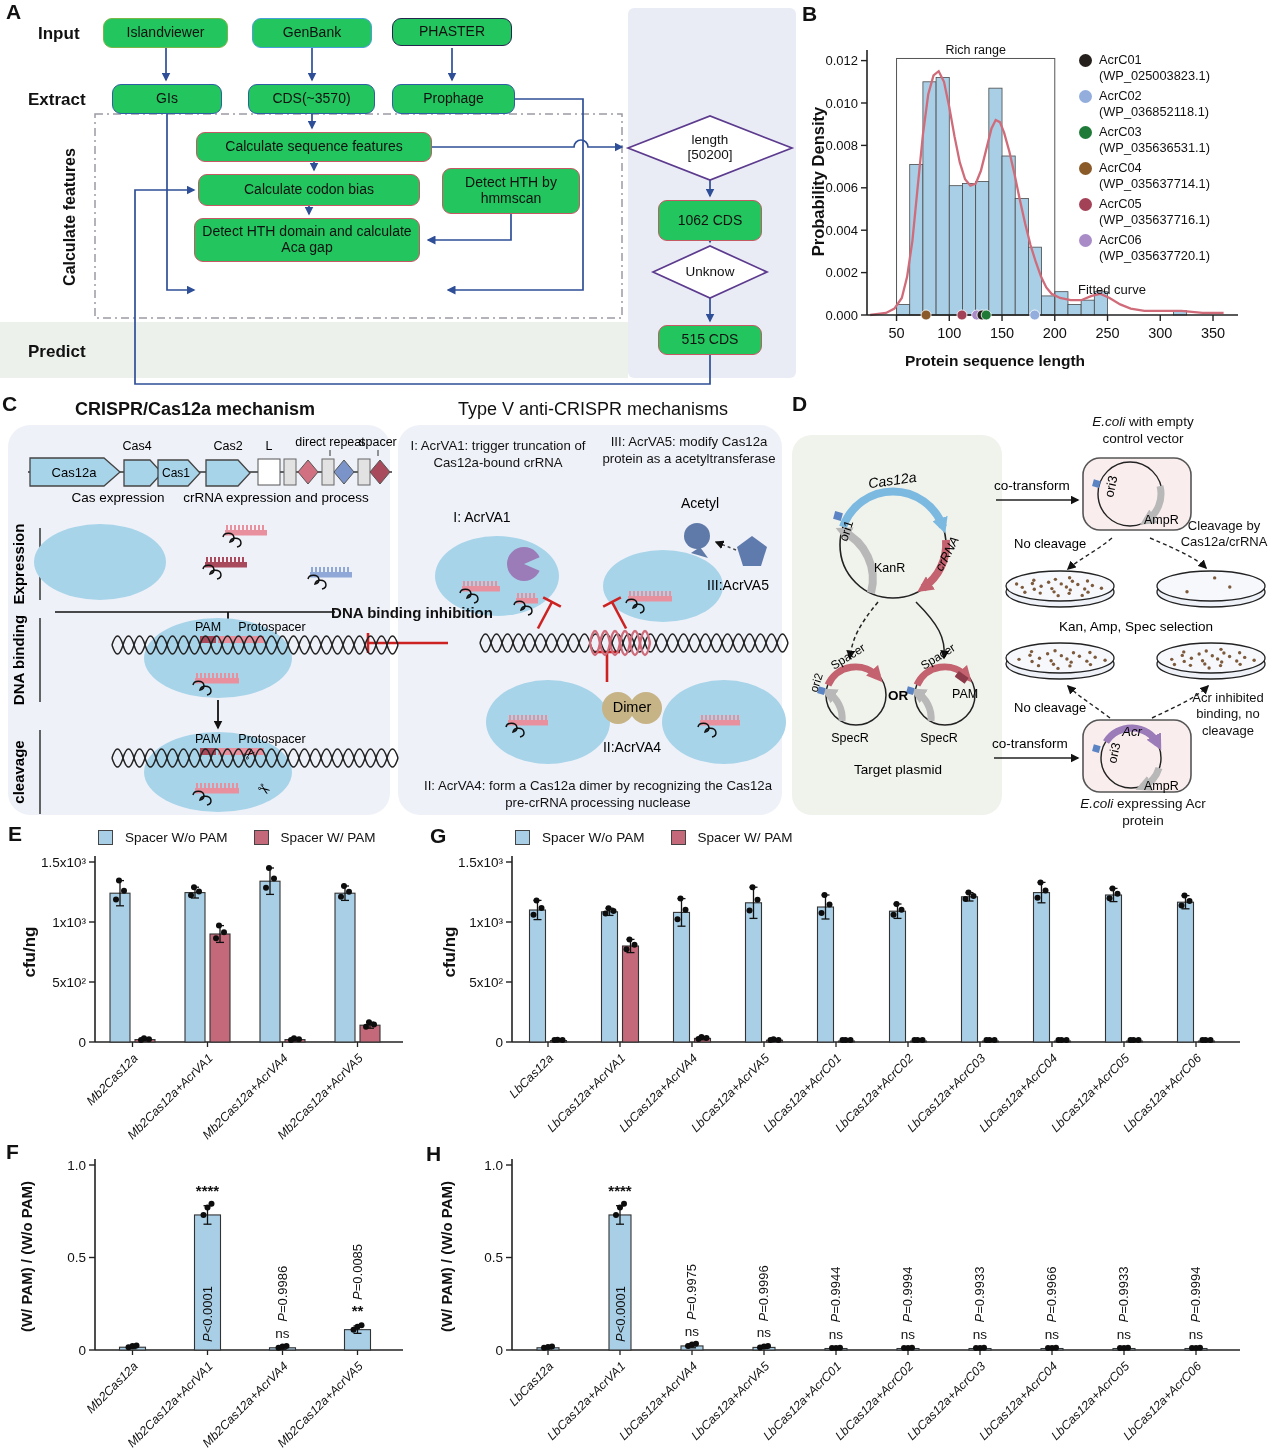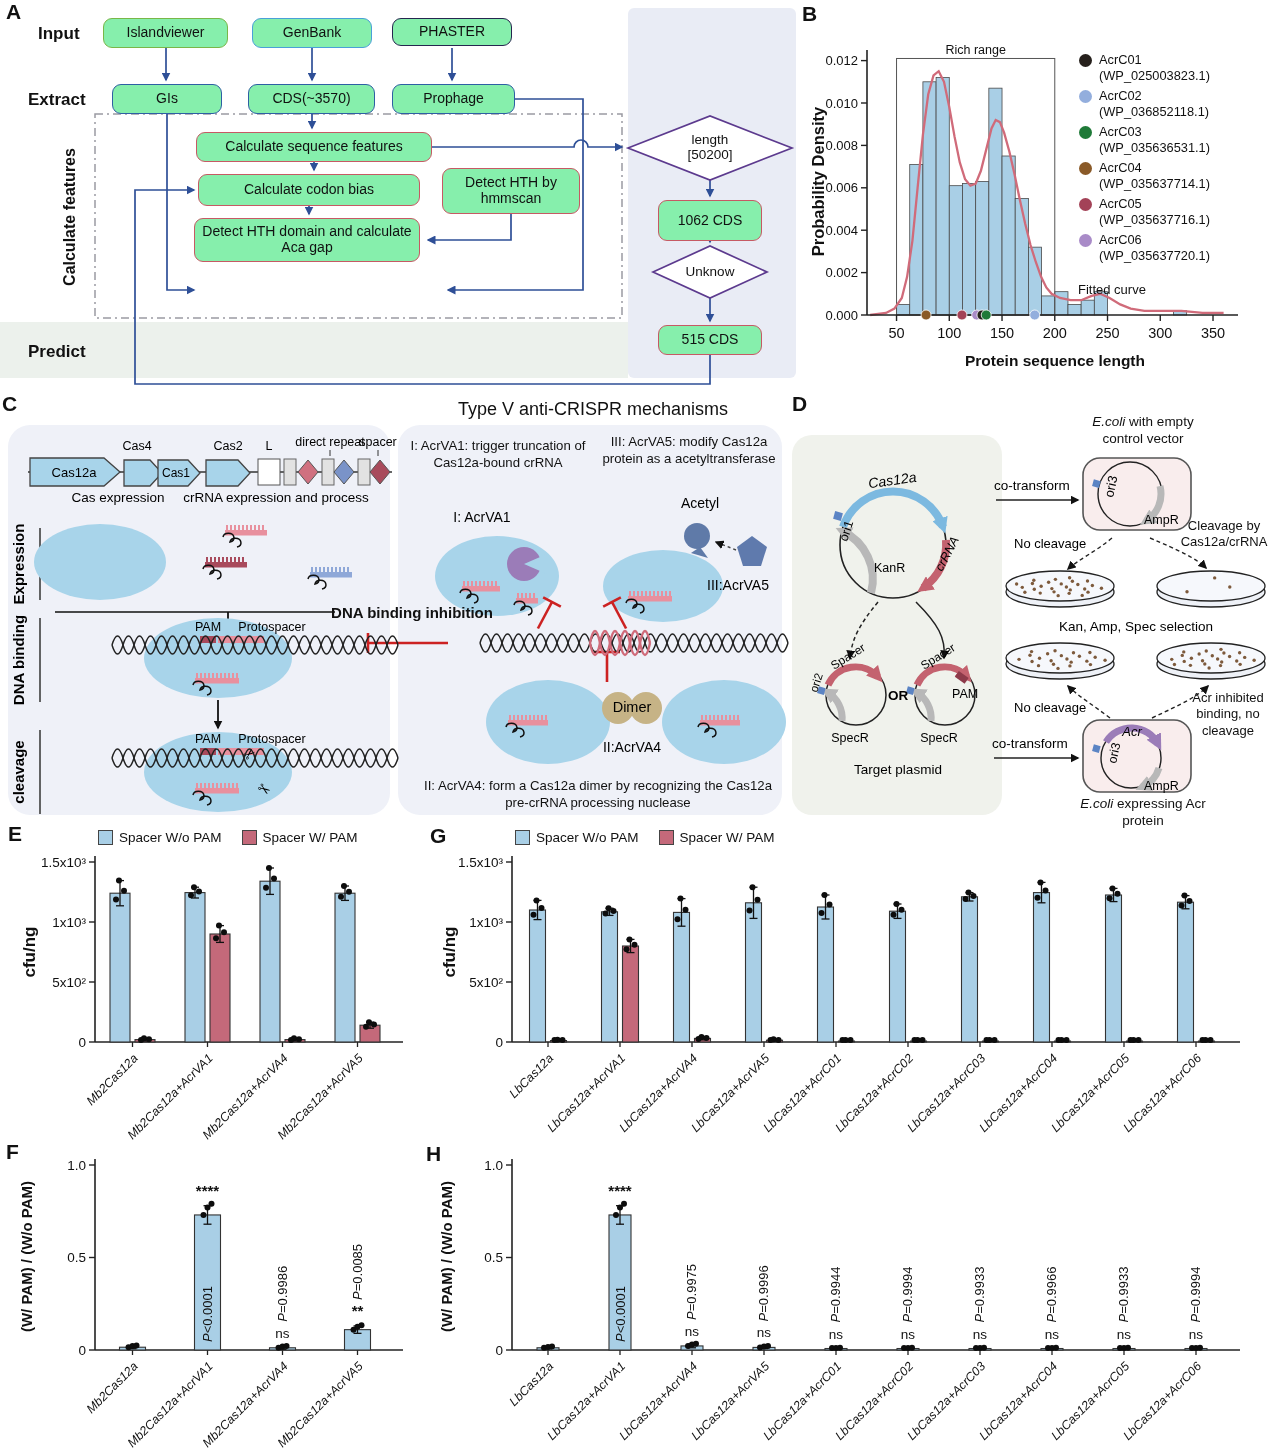--- a/index.html
+++ b/index.html
@@ -3,27 +3,27 @@
 <meta charset="utf-8">
 <style>
 *{margin:0;padding:0;box-sizing:border-box}
 body{background:#fff}
 .fig{position:relative;width:1270px;height:1456px;background:#fff;font-family:"Liberation Sans",sans-serif;color:#111;overflow:hidden}
 .panel{position:absolute}
 .abs{position:absolute}
 svg{position:absolute;left:0;top:0;overflow:visible;font-family:"Liberation Sans",sans-serif}
 .plab{position:absolute;font-size:21px;font-weight:bold;z-index:9}
 .rowlab{position:absolute;font-weight:bold;font-size:17px}
-.bx{position:absolute;display:flex;align-items:center;justify-content:center;text-align:center;background:#86efac;border:1.7px solid #777;border-radius:9px;font-size:14px;line-height:1.12;padding:13px 4px}
+.bx{position:absolute;display:flex;align-items:center;justify-content:center;text-align:center;background:#22c55e;border:1.7px solid #777;border-radius:9px;font-size:14px;line-height:1.12;padding:13px 4px}
 .bred{border-color:#c65a64}.bblue{border-color:#2e5fa3}.bgrn{border-color:#7ab648}
 .bcyan{border-color:#4aa0d8}.bnavy{border-color:#26264f}.bpredict{border-color:#3f9e4f}
 .dtext{position:absolute;display:flex;align-items:center;justify-content:center;text-align:center;font-size:13.5px;line-height:1.1}
 .ylab{position:absolute;text-align:center;transform:rotate(-90deg);font-weight:bold}
 .ctext{position:absolute;text-align:center;line-height:1.25}
-.legrow{position:absolute;display:flex;align-items:center;gap:6px;font-size:13.5px}
+.legrow{position:absolute;display:flex;align-items:center;gap:12px;font-size:13.5px}
 .sq{width:15px;height:15px;border:1.3px solid #444;display:inline-block;flex:0 0 auto}
 .sqb{background:#a9cfe6}.sqr{background:#c4697a}
 .legrowB{display:flex;gap:7px;margin-bottom:4px;align-items:flex-start}
 .legdot{width:13px;height:13px;border-radius:50%;margin-top:2px;flex:0 0 auto}
 .legtxtB{font-size:12.8px;line-height:1.25}
 .it{font-style:italic}
 </style>
 </head>
 <body>
 
@@ -144,21 +144,21 @@
         <line x1="66" y1="60.60000000000002" x2="72" y2="60.60000000000002" stroke="#222" stroke-width="1.4"></line>
         <text x="63" y="65.10000000000002" font-size="13" fill="#111" text-anchor="end">0.012</text>
         <circle cx="131.07514450867052" cy="315" r="5" fill="#8a5a28" stroke="#fff" stroke-width="0.8"></circle>
         <circle cx="166.94219653179192" cy="315" r="5" fill="#a34257" stroke="#fff" stroke-width="0.8"></circle>
         <circle cx="181.71098265895955" cy="315" r="5" fill="#a98bc8" stroke="#fff" stroke-width="0.8"></circle>
         <circle cx="186.98554913294797" cy="315" r="5" fill="#26201c" stroke="#fff" stroke-width="0.8"></circle>
         <circle cx="191.20520231213874" cy="315" r="5" fill="#1f7a38" stroke="#fff" stroke-width="0.8"></circle>
         <circle cx="239.73121387283237" cy="315" r="5" fill="#93aedd" stroke="#fff" stroke-width="0.8"></circle>
       </svg>
     <div class="abs" style="left:-62px;top:172px;width:170px;text-align:center;transform:rotate(-90deg);font-size:16.5px;font-weight:bold">Probability Density</div>
-    <div class="abs" style="left:110px;top:352px;width:300px;text-align:center;font-size:15.5px;font-weight:bold">Protein sequence length</div>
+    <div class="abs" style="left:110px;top:352px;width:300px;text-align:left;font-size:15.5px;font-weight:bold">Protein sequence length</div>
     <div id="legB" class="abs" style="left:284px;top:52px;width:178px">
         <div class="legrowB">
           <span class="legdot" style="background: rgb(38, 32, 28);"></span>
           <div class="legtxtB">
             <div>AcrC01</div>
             <div>(WP_025003823.1)</div>
           </div>
         </div>
         <div class="legrowB">
           <span class="legdot" style="background: rgb(147, 174, 221);"></span>
@@ -412,20 +412,21 @@
         <rect x="709" y="325" width="2" height="5" fill="#e8909e"></rect>
         <rect x="713" y="325" width="2" height="5" fill="#e8909e"></rect>
         <rect x="717" y="325" width="2" height="5" fill="#e8909e"></rect>
         <rect x="721" y="325" width="2" height="5" fill="#e8909e"></rect>
         <rect x="725" y="325" width="2" height="5" fill="#e8909e"></rect>
         <rect x="729" y="325" width="2" height="5" fill="#e8909e"></rect>
         <rect x="733" y="325" width="2" height="5" fill="#e8909e"></rect>
         <rect x="737" y="325" width="2" height="5" fill="#e8909e"></rect>
         <path d="M698,337 a5.5,4.5 0 1 1 7,5 a5.5,4.5 0 1 1 7,5" fill="none" stroke="#111" stroke-width="1.5"></path>
       </svg>
+    <div class="ctext" style="left:30px;top:8px;width:330px;font-size:18px;font-weight:bold">CRISPR/Cas12a mechanism</div>
     <div class="ctext" style="left:408px;top:8px;width:370px;font-size:18px;font-weight:normal">Type V anti-CRISPR mechanisms</div>
     <div class="ctext" style="left:408px;top:48px;width:180px;font-size:13.2px">I: AcrVA1: trigger truncation of Cas12a-bound crRNA</div>
     <div class="ctext" style="left:596px;top:44px;width:186px;font-size:13.2px">III: AcrVA5: modify Cas12a protein as a acetyltransferase</div>
     <div class="ctext" style="left:322px;top:214px;width:180px;font-size:15px;font-weight:bold">DNA binding inhibition</div>
     <div class="ctext" style="left:420px;top:388px;width:356px;font-size:13.2px">II: AcrVA4: form a Cas12a dimer by recognizing the Cas12a pre-crRNA processing nuclease</div>
   </div>
 
   <div class="panel" id="pD" style="left:790px;top:390px;width:480px;height:442px">
     <svg id="svgD" width="480" height="442">
       <defs>

